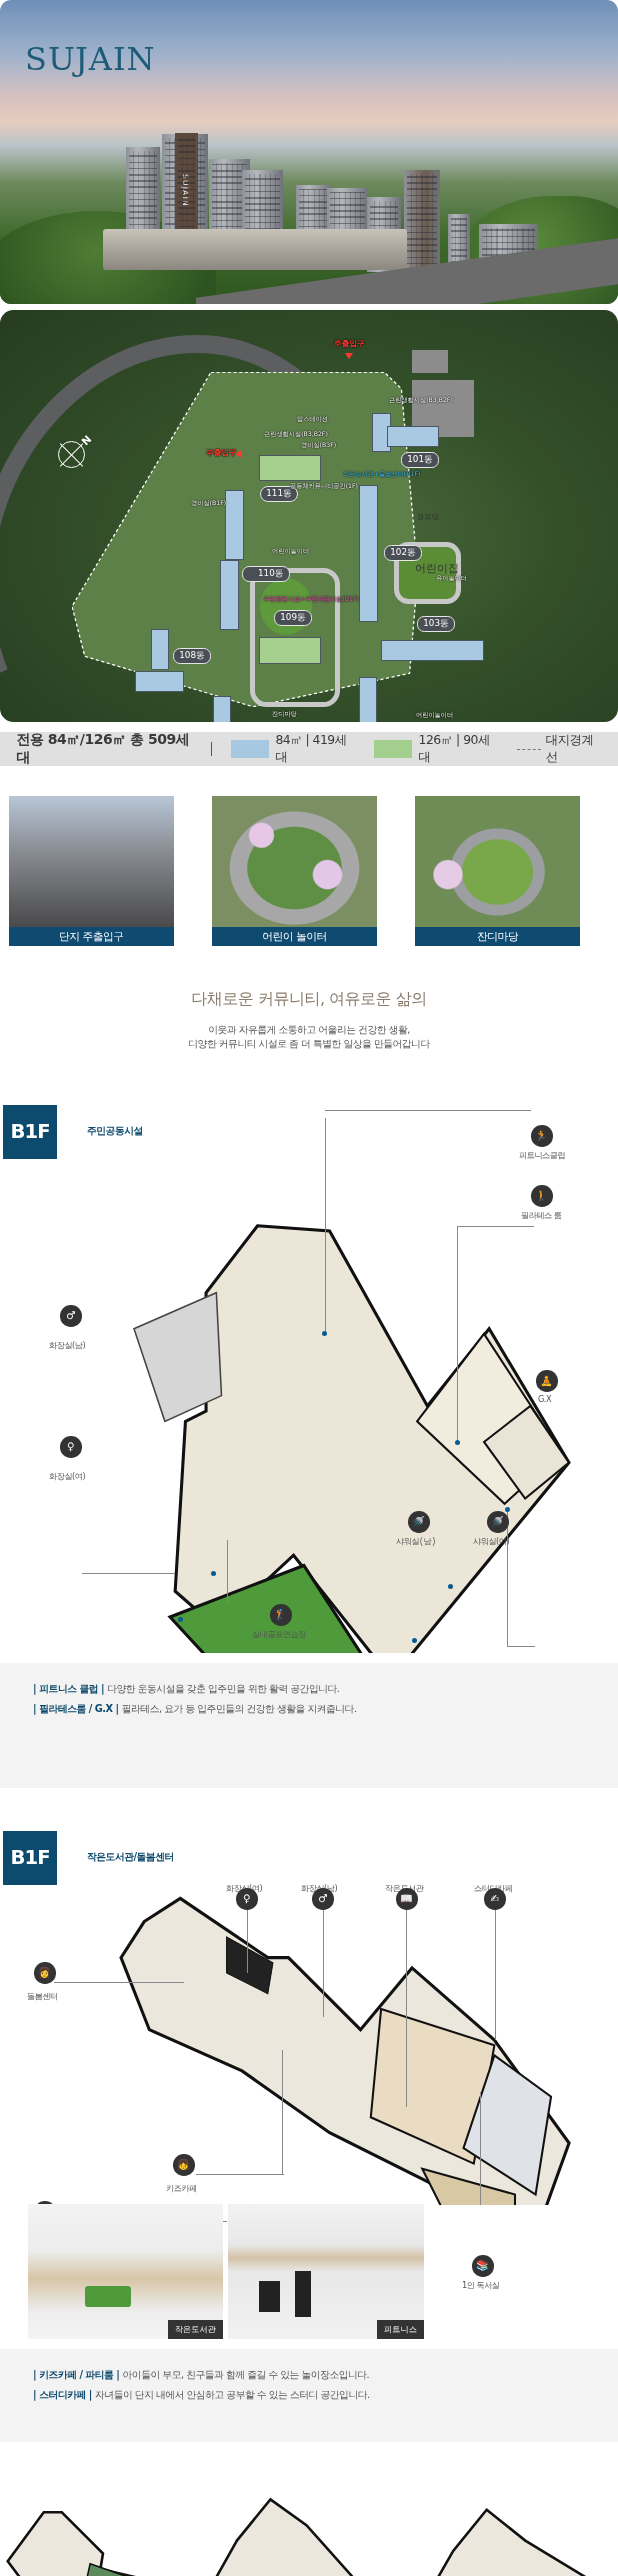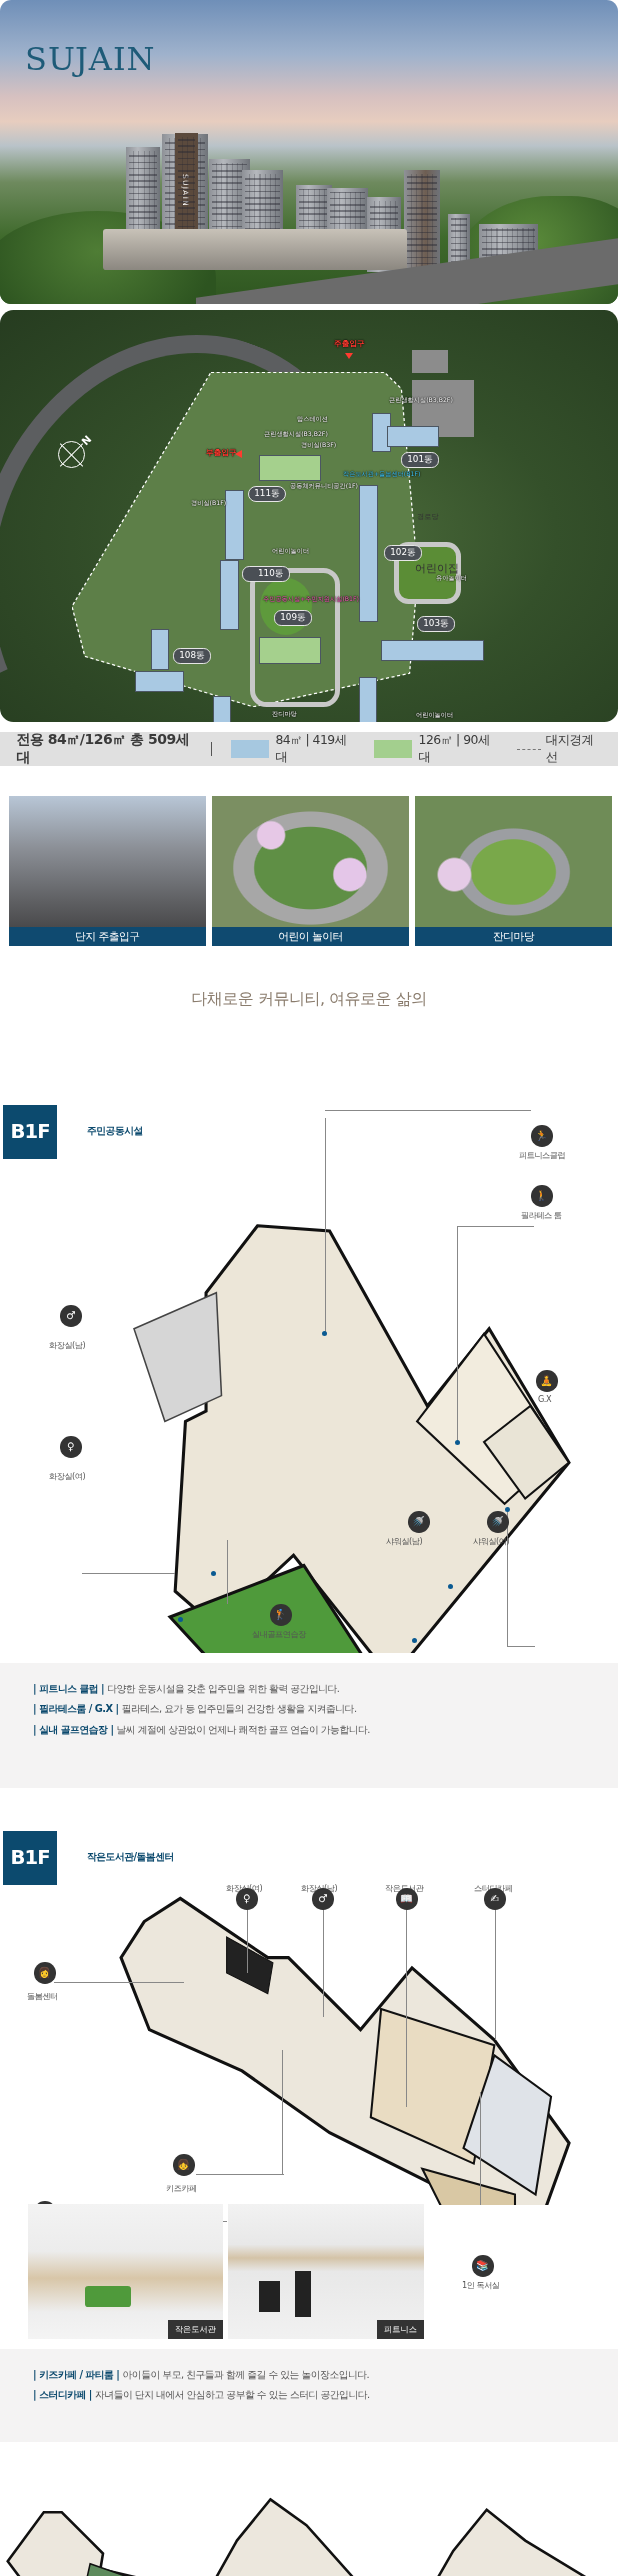--- a/index.html
+++ b/index.html
@@ -40,21 +40,21 @@
 
   
   .legend-bar { left: 0; top: 732px; width: 618px; height: 34px; background: #e0e0e0; display: flex; align-items: center; padding: 0 16.5px; }
   .legend-total { font-size: 14px; font-weight: bold; color: #3a3a3a; letter-spacing: -0.5px; }
   .legend-sep { width: 0.5px; height: 14.4px; background: #555; margin: 0 19.6px; }
   .sw { width: 41px; height: 17.5px; margin-right: 6.2px; }
   .legend-txt { font-size: 12.4px; color: #3a3a3a; letter-spacing: -0.5px; margin-right: 20.6px; }
   .dash-line { width: 25px; border-top: 1.5px dashed #777; margin-right: 5.2px; }
 
   
-  .photo-card { top: 796px; width: 197px; height: 150px; }
+  .photo-card { top: 796px; width: 165px; height: 150px; }
   .photo-card .pic { width: 100%; height: 131px; }
   .photo-card .cap { width: 100%; height: 19px; background: #0f4a70; color: #fff; text-align: center; font-size: 10.8px; line-height: 19px; letter-spacing: -0.5px; }
 
   
   .headline { left: 0; top: 989px; width: 618px; text-align: center; }
   .headline .sub { font-size: 16px; color: #8a7c6d; letter-spacing: -0.5px; }
   .headline .main { font-size: 23px; font-weight: bold; color: #0c4a72; letter-spacing: -1px; margin-top: 8.2px; }
   .headline .desc { font-size: 9.8px; color: #555; margin-top: 13.4px; line-height: 14px; letter-spacing: -0.5px; }
 
   
@@ -126,21 +126,21 @@
   <div class="dong b84" style="left:213px;top:386px;width:17.5px;height:67px;"></div>
   <div class="dong b84" style="left:359px;top:367px;width:17.5px;height:100px;"></div>
 
   <div class="dong-label" style="left:401px;top:142px;">101동</div>
   <div class="dong-label" style="left:384px;top:235px;">102동</div>
   <div class="dong-label" style="left:417px;top:306px;">103동</div>
 
   <div class="dong-label" style="left:173px;top:338px;">108동</div>
   <div class="dong-label" style="left:274px;top:300px;">109동</div>
   <div class="dong-label" style="left:242px;top:256px;padding-left:15px;">110동</div>
-  <div class="dong-label" style="left:248px;top:176px;border-radius:8px;">111동</div>
+  <div class="dong-label" style="left:260px;top:176px;border-radius:8px;">111동</div>
 
   <div class="map-label red" style="left:334px;top:29px;">주출입구</div>
   <div class="abs" style="left:345px;top:43px;width:0;height:0;border-left:4.1px solid transparent;border-right:4.1px solid transparent;border-top:6.2px solid #ff3b30;"></div>
   <div class="map-label red" style="left:206px;top:138px;">부출입구</div>
   <div class="abs" style="left:235px;top:140px;width:0;height:0;border-top:4.1px solid transparent;border-bottom:4.1px solid transparent;border-right:7.2px solid #ff3b30;"></div>
   <div class="map-label" style="left:297px;top:105px;">맘스테이션</div>
   <div class="map-label" style="left:264px;top:120px;">근린생활시설(B3,B2F)</div>
   <div class="map-label" style="left:301px;top:131px;">경비실(B3F)</div>
   <div class="map-label" style="left:389px;top:86px;">근린생활시설(B3,B2F)</div>
   <div class="map-label" style="left:191px;top:189px;">경비실(B1F)</div>
@@ -174,20 +174,24 @@
   <div class="pic" style="background:radial-gradient(circle at 30% 30%,#e6c8e6 0 8%,transparent 9%),radial-gradient(circle at 70% 60%,#e4c6e8 0 10%,transparent 11%),radial-gradient(ellipse at 50% 55%,#5f8f45 0 40%,#a7a7a7 41% 55%,#7b8f62 56%);"></div>
   <div class="cap">어린이 놀이터</div>
 </div>
 <div class="abs photo-card" style="left:415px;">
   <div class="pic" style="background:radial-gradient(circle at 20% 60%,#e5cbe6 0 9%,transparent 10%),radial-gradient(ellipse at 50% 58%,#79a84a 0 30%,#9c9ea2 31% 40%,#6f8c57 41%),linear-gradient(180deg,#8a8d92,#6a7d5a);"></div>
   <div class="cap">잔디마당</div>
 </div>
 
 <div class="abs headline">
   <div class="sub">다채로운 커뮤니티, 여유로운 삶의</div>
+  <div class="desc">
+    <div>이웃과 자유롭게 소통하고 어울리는 건강한 생활,</div>
+    <div>디양한 커뮤니티 시설로 좀 더 특별한 일상을 만들어갑니다</div>
+  </div>
 </div>
 
 <div class="abs floor-badge" style="left:3.1px;top:1105px;">B1F</div>
 <div class="abs floor-title" style="left:67px;top:1125px;">주민공동시설</div>
 
 <div class="abs" style="left:0;top:1164px;width:618px;height:489px;">
   <svg class="abs" style="left:0;top:0;" width="618" height="489" viewBox="0 0 1200 950">
     <polygon points="500,120 640,130 830,470 950,320 1105,580 760,1000 570,760 420,900 340,830 360,500 400,480 400,250" fill="#ece6d8" stroke="#111" stroke-width="6"></polygon>
     <polygon points="330,880 590,780 720,980 450,1010" fill="#4f9a3b" stroke="#111" stroke-width="6"></polygon>
     <polygon points="260,320 420,250 430,450 320,500" fill="#d6d6d6" stroke="#444" stroke-width="3"></polygon>
@@ -218,31 +222,30 @@
 <div class="poi-label" style="left:519px;top:1150px;">피트니스클럽</div>
 <div class="poi-icon" style="left:531px;top:1185px;">🚶</div>
 <div class="poi-label" style="left:521px;top:1210px;">필라테스 룸</div>
 <div class="poi-icon" style="left:536px;top:1370px;">🧘</div>
 <div class="poi-label" style="left:538px;top:1394px;">G.X</div>
 <div class="poi-icon" style="left:60px;top:1305px;">♂</div>
 <div class="poi-label" style="left:49px;top:1340px;">화장실(남)</div>
 <div class="poi-icon" style="left:60px;top:1436px;">♀</div>
 <div class="poi-label" style="left:49px;top:1471px;">화장실(여)</div>
 <div class="poi-icon" style="left:408px;top:1511px;">🚿</div>
-<div class="poi-label" style="left:386px;top:1536px;">샤워실(남)</div>
+<div class="poi-label" style="left:396px;top:1536px;font-family:Liberation Mono, monospace;">샤워실(남)</div>
 <div class="poi-icon" style="left:487px;top:1511px;">🚿</div>
 <div class="poi-label" style="left:473px;top:1536px;">샤워실(여)</div>
 <div class="lead" style="left:227px;top:1540px;width:0.5px;height:64px;"></div>
 <div class="poi-icon" style="left:270px;top:1604px;">🏌</div>
 <div class="poi-label" style="left:252px;top:1629px;">실내골프연습장</div>
 
 <div class="abs desc-box" style="top:1663px;height:125px;padding-top:15.5px;">
   <div class="desc-row"><span class="bar">|</span><span class="k">피트니스 클럽</span><span class="bar">|</span><span>다양한 운동시설을 갖춘 입주민을 위한 활력 공간입니다.</span></div>
   <div class="desc-row"><span class="bar">|</span><span class="k">필라테스룸 / G.X</span><span class="bar">|</span><span>필라테스, 요가 등 입주민들의 건강한 생활을 지켜줍니다.</span></div>
-  <div class="desc-row"><span class="bar">|</span><span class="k">실내 골프연습장</span><span class="bar">|</span><span>날씨 계절에 상관없이 언제나 쾌적한 골프 연습이 가능합니다.</span></div>
 </div>
 
 <div class="abs floor-badge" style="left:3.1px;top:1831px;">B1F</div>
 <div class="abs floor-title" style="left:67px;top:1851px;">작은도서관/돌봄센터</div>
 
 <svg class="abs" style="left:0;top:1875px;" width="618" height="330" viewBox="0 0 1200 640">
   <polygon points="350,45 520,160 560,160 700,300 800,180 960,320 1105,520 1040,700 1000,720 860,610 640,500 470,380 290,300 235,160 280,90" fill="#ece7dc" stroke="#111" stroke-width="6"></polygon>
   <polygon points="740,260 960,330 920,560 720,470" fill="#e9dcc2" stroke="#111" stroke-width="4"></polygon>
   <polygon points="960,350 1070,430 1040,620 900,530" fill="#dfe3e8" stroke="#111" stroke-width="4"></polygon>
   <polygon points="820,570 1000,620 1000,720 860,650" fill="#d9c8a4" stroke="#111" stroke-width="4"></polygon>

